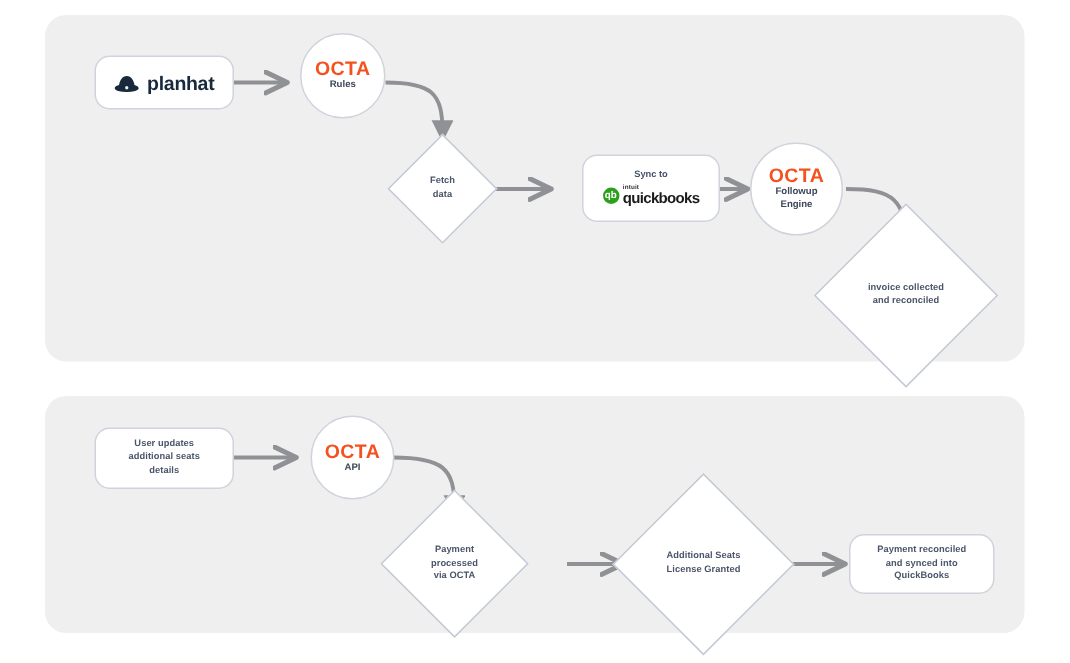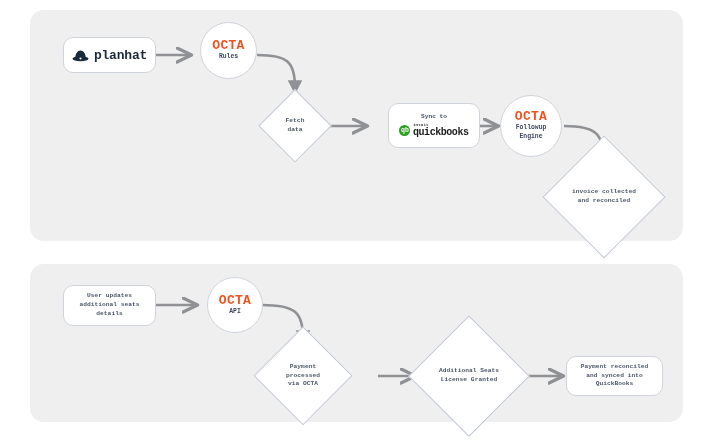--- a/index.html
+++ b/index.html
@@ -13,21 +13,20 @@
     height: 442px;
     position: relative;
     font-family: "Liberation Sans", sans-serif;
     overflow: hidden;
   }
   .canvas {
     position: absolute;
     inset: 0;
     width: 713px;
     height: 442px;
-    font-family: Liberation Mono, monospace;
   }
   .panel {
     position: absolute;
     background: #efefef;
     border-radius: 14px;
   }
   #panel-top    { left: 30px; top: 10px;  width: 653px; height: 231px; }
   #panel-bottom { left: 30px; top: 264px; width: 653px; height: 158px; }
 
   

